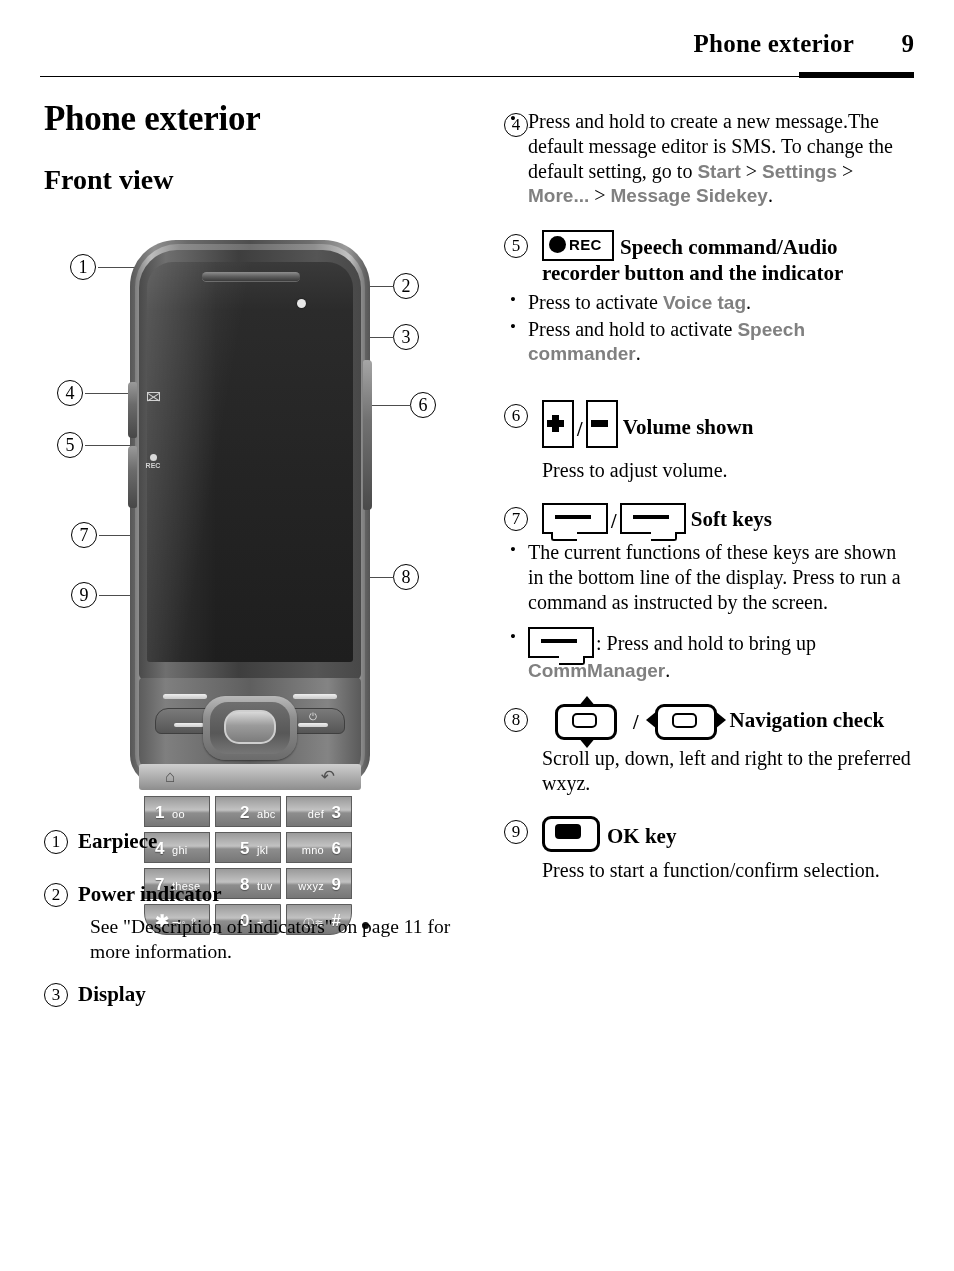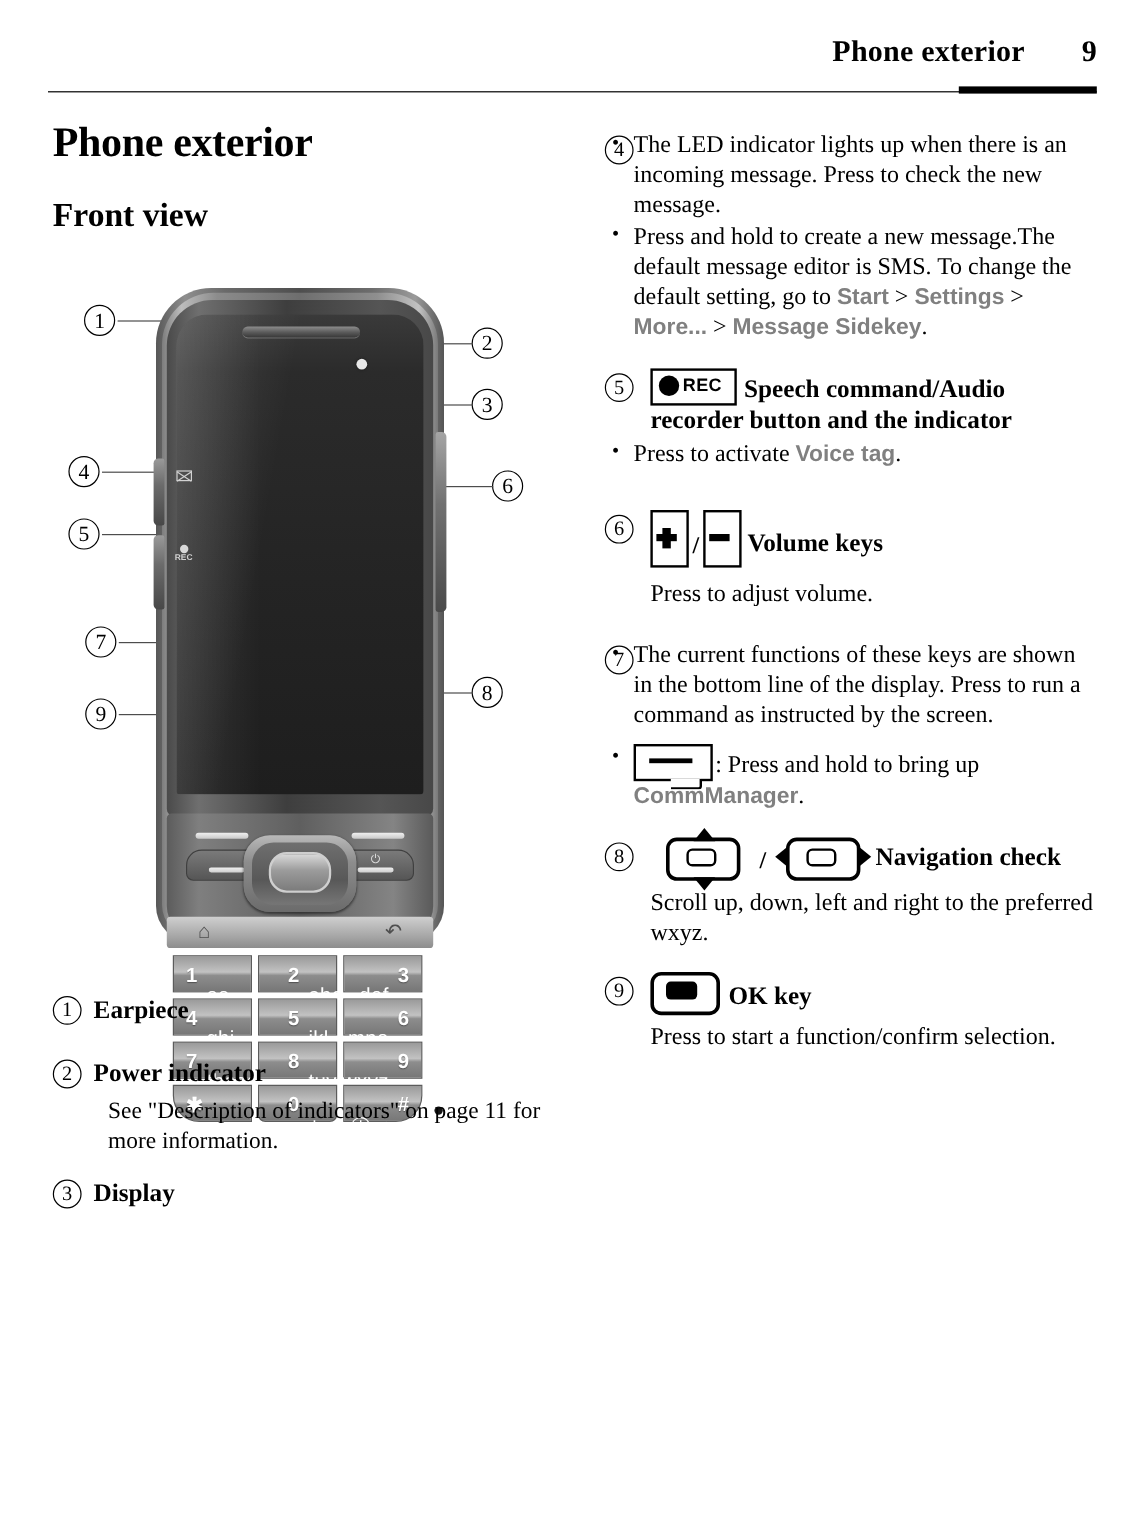--- a/index.html
+++ b/index.html
@@ -283,21 +283,21 @@
   .kp{
     position:absolute;width:66px;height:31px;
     background:linear-gradient(180deg,#9a9a9a 0%,#c2c2c2 45%,#8d8d8d 55%,#777 100%);
     border:1px solid #5c5c5c;box-sizing:border-box;color:#fff;
     font-family:"Liberation Sans",sans-serif;
   }
   .kp.c0{left:0;}
   .kp.c1{left:71px;}
   .kp.c2{left:142px;}
   .kp .num{position:absolute;font-size:17px;font-weight:bold;top:6px;text-shadow:0 1px 1px rgba(0,0,0,.4);}
-  .kp .let{position:absolute;font-size:17px;top:23px;letter-spacing:.3px;}
+  .kp .let{position:absolute;font-size:11px;top:11px;letter-spacing:.3px;}
   .kp.al .num{left:10px;}
   .kp.al .let{left:27px;}
   .kp.ar .num{right:10px;}
   .kp.ar .let{right:27px;}
   .kp.ct .num{left:24px;}
   .kp.ct .let{left:41px;}
   .kp-bot{position:relative;height:31px;}
   .kp-bot .kp{border-radius:0 0 6px 6px;}
   .kp-bot .kp.c0{border-radius:0 0 0 22px;}
   .kp-bot .kp.c2{border-radius:0 0 22px 0;}
@@ -492,51 +492,54 @@
       <span class="cnum">3</span>
       <div class="lbl">Display</div>
     </div>
   </div>
 
   <div class="col-right">
 
     <div class="ritem">
       <span class="cnum">4</span>
       <ul class="bl">
-        <li><span>The LED indicator lights up when there is an incoming message. Press to check the new message.</span></li>
         <li>Press and hold to create a new message.The default message editor is SMS. To change the default setting, go to <span class="ui">Start</span><span class="sep"> &gt; </span><span class="ui">Settings</span><span class="sep"> &gt; </span><span class="ui">More...</span><span class="sep"> &gt; </span><span class="ui">Message Sidekey</span><span class="sep">.</span></li>
       </ul>
     </div>
 
     <div style="height:16px"></div>
 
     <div class="ritem">
       <span class="cnum">5</span>
       <div class="rhead">
         <span class="kicon ic-rec"><span class="dot"></span><span class="rt">REC</span></span><span>Speech command/Audio recorder button and the indicator</span>
       </div>
       <ul class="bl">
         <li>Press to activate <span class="ui">Voice tag</span><span class="sep">.</span></li>
+        <li>Press and hold to activate <span class="ui">Speech commander</span><span class="sep">.</span></li>
       </ul>
     </div>
 
     <div style="height:18px"></div>
 
     <div class="ritem">
       <span class="cnum">6</span>
       <div class="rhead" style="margin-top:10px">
-        <span class="kicon ic-vol"><span class="pl-h"></span><span class="pl-v"></span></span><span class="slash">/</span><span class="kicon ic-vol"><span class="mn"></span></span>&nbsp;<span>Volume keys</span>
+        <span class="kicon ic-vol"><span class="pl-h"></span><span class="pl-v"></span></span><span class="slash">/</span><span class="kicon ic-vol"><span class="mn"></span></span>&nbsp;<span>Volume shown</span>
       </div>
       <div class="rbody" style="margin-top:10px">Press to adjust volume.</div>
     </div>
 
     <div style="height:14px"></div>
 
     <div class="ritem">
       <span class="cnum">7</span>
+      <div class="rhead">
+        <span class="kicon ic-soft l"><span class="bar"></span><span class="tab"></span></span><span class="slash">/</span><span class="kicon ic-soft r"><span class="bar"></span><span class="tab"></span></span>&nbsp;<span>Soft keys</span>
+      </div>
       <ul class="bl" style="margin-top:6px">
         <li><span>The current functions of these keys are shown in the bottom line of the display. Press to run a command as instructed by the screen.</span></li>
         <li style="margin-top:12px"><span class="kicon ic-soft r" style="margin-right:2px"><span class="bar"></span><span class="tab"></span></span>: Press and hold to bring up <span class="ui">CommManager</span><span class="sep">.</span></li>
       </ul>
     </div>
 
     <div style="height:16px"></div>
 
     <div class="ritem">
       <span class="cnum">8</span>

